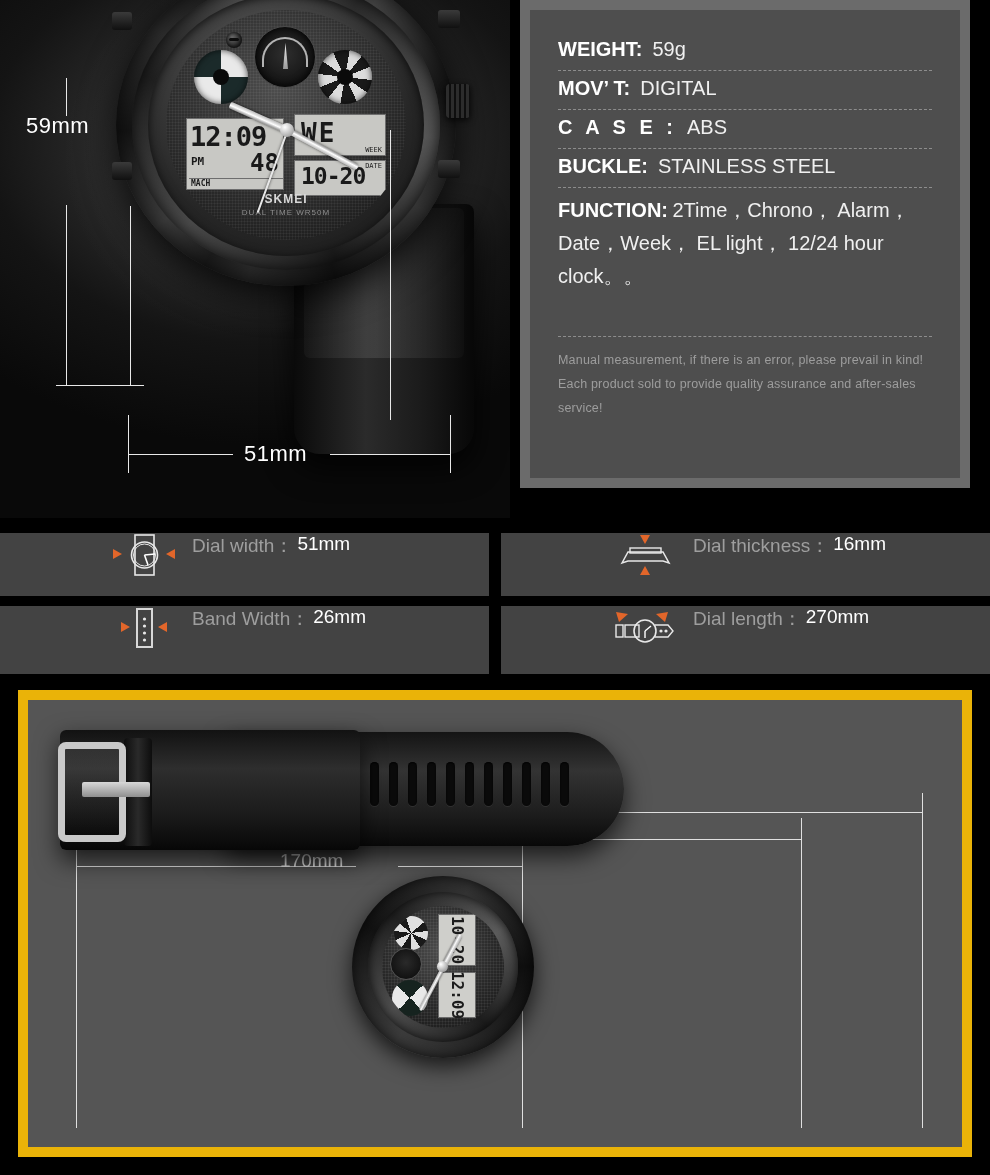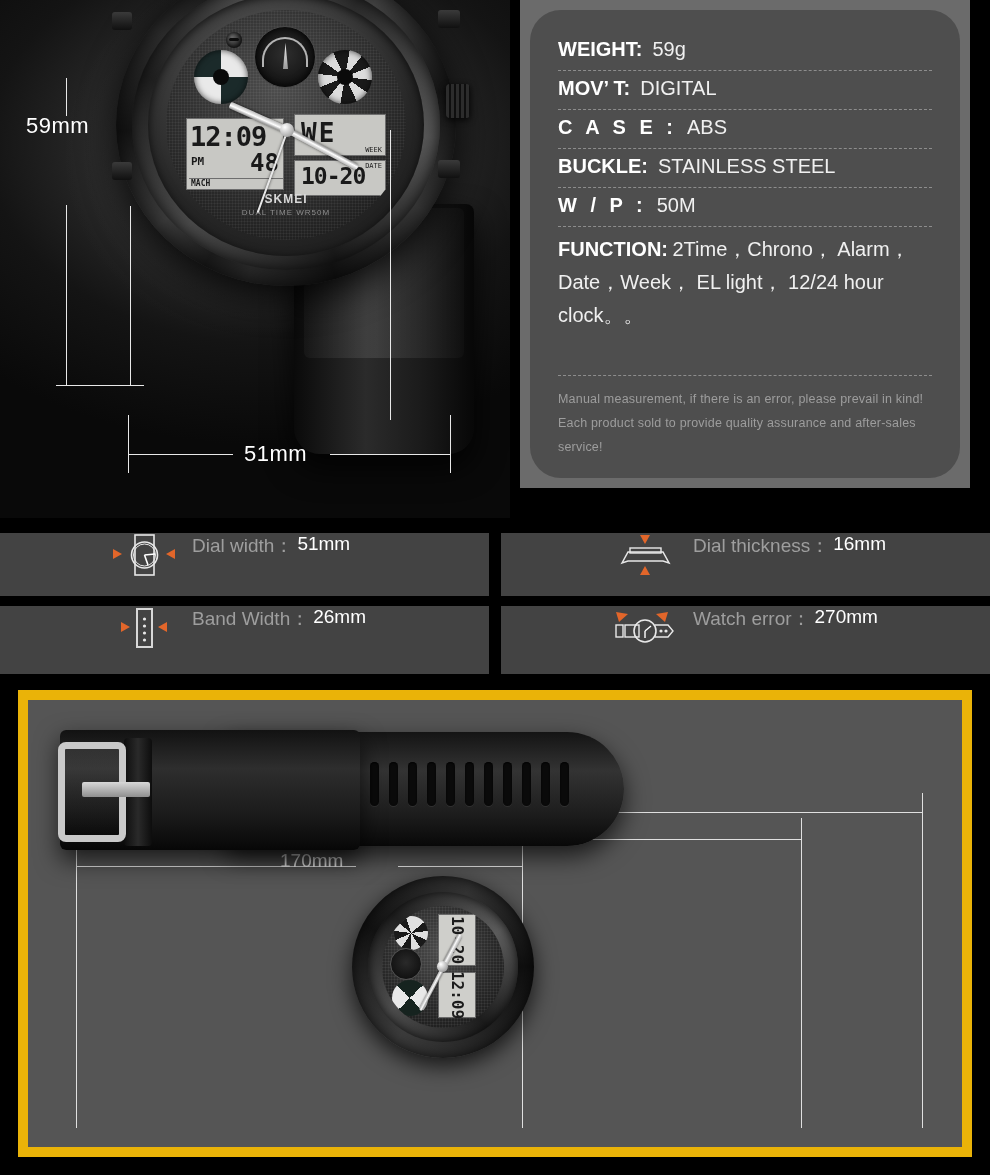--- a/index.html
+++ b/index.html
@@ -151,21 +151,21 @@
   
   .dim-line { position: absolute; background: #e8e8e8; }
   .lbl-dim { position:absolute; color:#fff; font-size: 22px; letter-spacing:.5px;
     font-family:"Liberation Sans", sans-serif; white-space:nowrap; }
 
   
   .spec-outer {
     position: absolute; left: 520px; top: 0; width: 450px; height: 488px;
     background: #6b6b6b; padding: 10px;
   }
-  .spec-inner { width: 100%; height: 100%; background: #4e4e4e; padding: 22px 28px 18px 28px; border-radius: 31px; }
+  .spec-inner { width: 100%; height: 100%; background: #4e4e4e; padding: 22px 28px 18px 28px; }
   .spec-row { position: relative; padding: 6px 0 9px 0; }
   .spec-row + .spec-row { border-top: 1px dashed #8d8d8d; }
   .spec-line { display: flex; align-items: baseline; }
   .spec-key { color: #fff; font-weight: 700; font-size: 20px; white-space: nowrap;
     font-family: "Liberation Sans", sans-serif; }
   .spec-val { color: #f0f0f0; font-size: 20px; margin-left: 10px; font-weight: 400; }
   .k-wide { letter-spacing: 4px; }
   .fn-wrap { display: block; }
   .fn-head { display: inline; }
   .fn-body { color:#f0f0f0; font-size: 20px; line-height: 1.65; }
@@ -340,26 +340,20 @@
         </div>
 
 
         <div class="spec-row">
           <div class="spec-line">
             <span class="spec-key">BUCKLE:</span>
             <span class="spec-val">STAINLESS STEEL</span>
           </div>
         </div>
 
-        <div class="spec-row">
-          <div class="spec-line">
-            <span class="spec-key k-wide">W / P  :</span>
-            <span class="spec-val">50M</span>
-          </div>
-        </div>
 
         <div class="spec-row">
           <div class="fn-wrap">
             <span class="spec-key fn-head">FUNCTION:</span>
             <span class="fn-body">2Time，Chrono， Alarm， Date，Week， EL light， 12/24 hour clock。。</span>
           </div>
         </div>
 
         <div class="spec-note-sep"></div>
         <div class="note">Manual measurement, if there is an error, please prevail in kind!</div>
@@ -423,21 +417,21 @@
           <rect x="6" y="19" width="7" height="12" fill="none" stroke="#e8e8e8" stroke-width="1.4"></rect>
           <rect x="15" y="19" width="14" height="12" fill="none" stroke="#e8e8e8" stroke-width="1.4"></rect>
           <circle cx="35" cy="25" r="11" fill="none" stroke="#e8e8e8" stroke-width="1.6"></circle>
           <line x1="35" y1="25" x2="41" y2="20" stroke="#fff" stroke-width="1.4"></line>
           <line x1="35" y1="25" x2="35" y2="32" stroke="#fff" stroke-width="1.4"></line>
           <path d="M45 19 L58 19 L63 25 L58 31 L45 31" fill="none" stroke="#e8e8e8" stroke-width="1.4"></path>
           <circle cx="51" cy="25" r="1.6" fill="#e8e8e8"></circle>
           <circle cx="56" cy="25" r="1.6" fill="#e8e8e8"></circle>
         </svg>
       </div>
-      <span class="ib-label">Watch error：</span>
+      <span class="ib-label">Dial length：</span>
       <span class="ib-value">270mm</span>
     </div>
   </div>
 
   <div class="bottom-outer">
     <div class="bottom-inner">
 
       <div class="bdim-line" style="left:48px; top:93px; width:1px; height:335px;"></div>
       <div class="bdim-line" style="left:48px; top:112px; width:120px; height:1px;"></div>
       <div class="bdim-lbl" style="left:138px; top:96px;">270mm</div>

